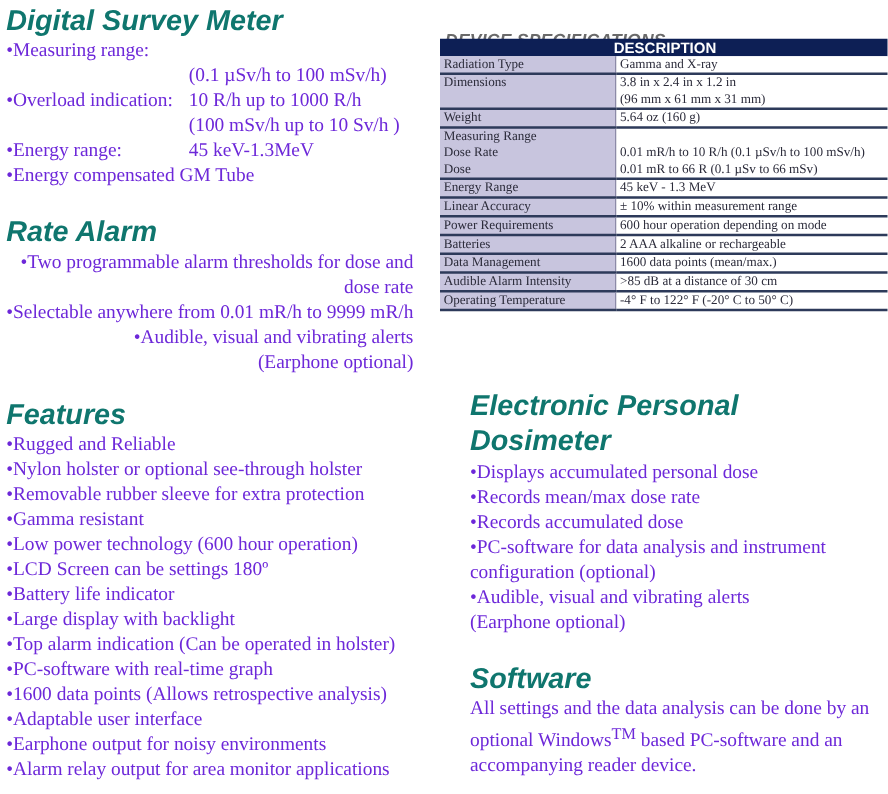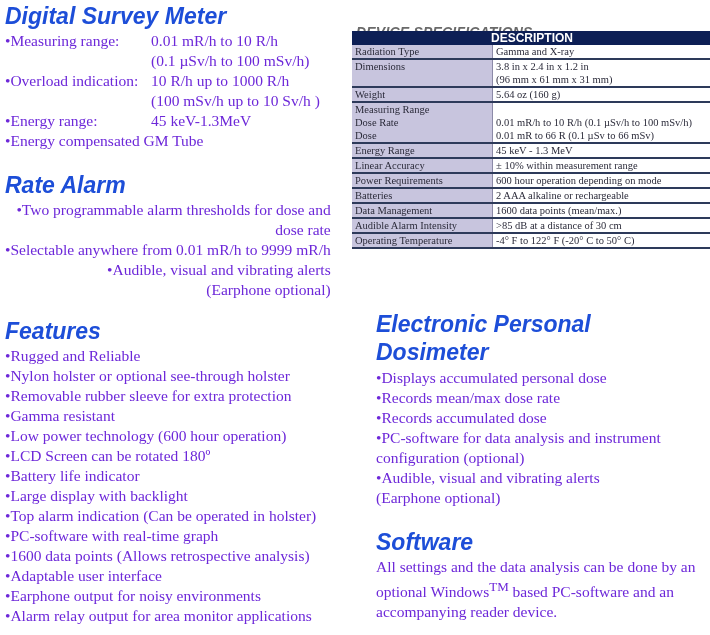--- a/index.html
+++ b/index.html
@@ -1,17 +1,17 @@
 <!DOCTYPE html>
 <html><head>
 <meta charset="utf-8">
 <style>
   html, body { margin: 0; padding: 0; background: #ffffff; }
   body { width: 710px; height: 635px; position: relative; overflow: hidden; }
-  .h { position: absolute; font-family: "Liberation Sans", sans-serif; font-weight: bold; font-style: italic; color: #1d4ed8; font-size: 23px; line-height: 28px; margin: 0; white-space: nowrap; }
+  .h { position: absolute; font-family: "Liberation Sans", sans-serif; font-weight: bold; font-style: italic; color: #0f766e; font-size: 23px; line-height: 28px; margin: 0; white-space: nowrap; }
   .txt { position: absolute; font-family: "Liberation Serif", serif; color: #6d28d9; font-size: 15.5px; line-height: 20px; margin: 0; padding: 0; list-style: none; white-space: nowrap; }
   .txt li { margin: 0; padding: 0; }
   .ind { padding-left: 10px; }
   .ind2 { padding-left: 12px; }
   .kv { display: flex; }
   .kv .k { width: 146px; flex: none; }
   .kv .v { flex: none; }
   .spec-title { position: absolute; left: 356px; top: 24px; font-family: "Liberation Sans", sans-serif; font-weight: bold; font-style: italic; font-size: 14px; color: #6a6a6a; letter-spacing: 0.2px; }
   table.spec { position: absolute; left: 352px; top: 31px; width: 360px; border-collapse: collapse; font-family: "Liberation Serif", serif; font-size: 10.5px; color: #2b2b3a; }
   table.spec th { background: #0d1f55; color: #ffffff; font-family: "Liberation Sans", sans-serif; font-weight: bold; font-size: 12px; height: 14px; line-height: 14px; padding: 0; text-align: center; }
@@ -20,21 +20,20 @@
   table.spec td.v { background: #ffffff; }
   .sup { font-size: 13px; vertical-align: 6px; }
 </style>
 </head>
 <body>
 
 <h1 class="h" style="left:5px; top:2px;">Digital Survey Meter</h1>
 <div class="txt" style="left:5px; top:31px;">
   <div class="kv">
       <span class="k">•Measuring range:</span>
-      <span class="v">0.01 mR/h to 10 R/h</span>
     </div>
   <div class="kv">
       <span class="k"></span>
       <span class="v">(0.1 µSv/h to 100 mSv/h)</span>
     </div>
   <div class="kv">
       <span class="k">•Overload indication:</span>
       <span class="v">10 R/h up to 1000 R/h</span>
     </div>
   <div class="kv">
@@ -57,21 +56,21 @@
   <li class="ind2">(Earphone optional)</li>
 </ul>
 
 <h2 class="h" style="left:5px; top:317px;">Features</h2>
 <ul class="txt" style="left:5px; top:346px;">
   <li>•Rugged and Reliable</li>
   <li>•Nylon holster or optional see-through holster</li>
   <li>•Removable rubber sleeve for extra protection</li>
   <li>•Gamma resistant</li>
   <li>•Low power technology (600 hour operation)</li>
-  <li>•LCD Screen can be rotated 180º</li>
+  <li>•LCD Screen can be settings 180º</li>
   <li>•Battery life indicator</li>
   <li>•Large display with backlight</li>
   <li>•Top alarm indication (Can be operated in holster)</li>
   <li>•PC-software with real-time graph</li>
   <li>•1600 data points (Allows retrospective analysis)</li>
   <li>•Adaptable user interface</li>
   <li>•Earphone output for noisy environments</li>
   <li>•Alarm relay output for area monitor applications</li>
 </ul>
 

